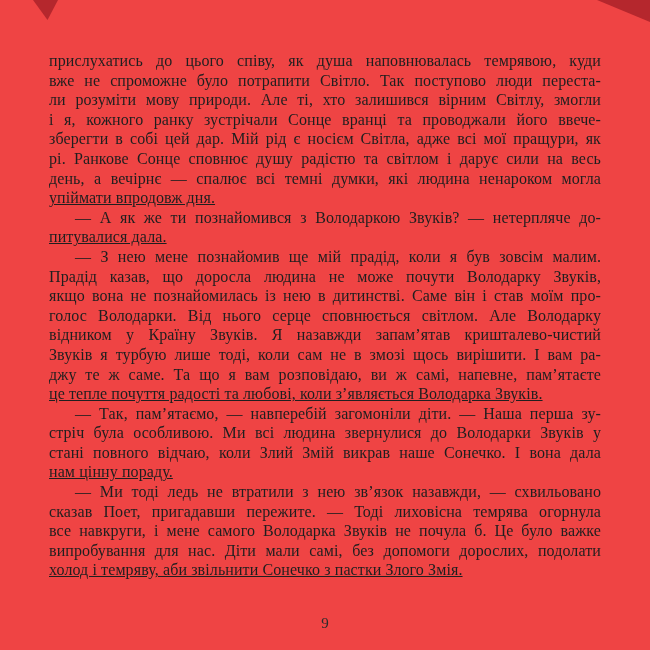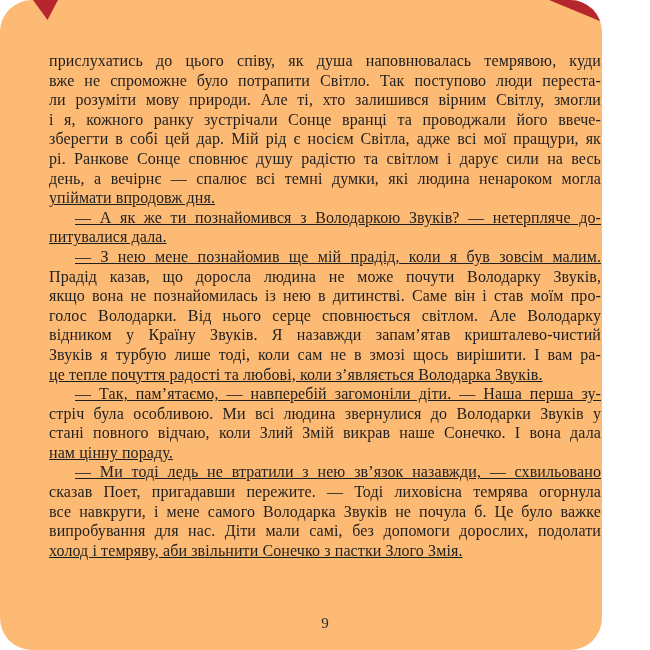--- a/index.html
+++ b/index.html
@@ -2,27 +2,26 @@
 <html lang="uk"><head>
 <meta charset="utf-8">
 <style>
   html, body {
     margin: 0;
     padding: 0;
     background: #ffffff;
   }
   .page {
     position: relative;
-    width: 602px;
+    width: 650px;
     height: 650px;
-    background: #fdba74;
+    background: #ef4444;
     overflow: hidden;
     font-family: "Liberation Serif", "DejaVu Serif", serif;
     color: #1f1f1f;
-    border-radius: 32px;
   }
   .ornament {
     position: absolute;
     top: 0;
   }
   .ornament-left {
     left: 33px;
     width: 25px;
     height: 20px;
     clip-path: polygon(0 0, 100% 0, 58% 100%);
@@ -44,21 +43,20 @@
   }
   .line {
     height: 19.6px;
     overflow: hidden;
     text-align: justify;
     text-align-last: justify;
     white-space: normal;
   }
   .line.indent {
     padding-left: 26px;
-    text-decoration: underline;
   }
   .line.last {
     text-align-last: left;
     text-decoration: underline;
   }
   .page-number {
     position: absolute;
     left: 0;
     top: 615px;
     width: 650px;
@@ -83,20 +81,21 @@
       <div class="line">день, а вечірнє — спалює всі темні думки, які людина ненароком могла</div>
       <div class="line last">упіймати впродовж дня.</div>
       <div class="line indent">— А як же ти познайомився з Володаркою Звуків? — нетерпляче до-</div>
       <div class="line last">питувалися дала.</div>
       <div class="line indent">— З нею мене познайомив ще мій прадід, коли я був зовсім малим.</div>
       <div class="line">Прадід казав, що доросла людина не може почути Володарку Звуків,</div>
       <div class="line">якщо вона не познайомилась із нею в дитинстві. Саме він і став моїм про-</div>
       <div class="line">голос Володарки. Від нього серце сповнюється світлом. Але Володарку</div>
       <div class="line">відником у Країну Звуків. Я назавжди запам’ятав кришталево-чистий</div>
       <div class="line">Звуків я турбую лише тоді, коли сам не в змозі щось вирішити. І вам ра-</div>
+      <div class="line">джу те ж саме. Та що я вам розповідаю, ви ж самі, напевне, пам’ятаєте</div>
       <div class="line last">це тепле почуття радості та любові, коли з’являється Володарка Звуків.</div>
       <div class="line indent">— Так, пам’ятаємо, — навперебій загомоніли діти. — Наша перша зу-</div>
       <div class="line">стріч була особливою. Ми всі людина звернулися до Володарки Звуків у</div>
       <div class="line">стані повного відчаю, коли Злий Змій викрав наше Сонечко. І вона дала</div>
       <div class="line last">нам цінну пораду.</div>
       <div class="line indent">— Ми тоді ледь не втратили з нею зв’язок назавжди, — схвильовано</div>
       <div class="line">сказав Поет, пригадавши пережите. — Тоді лиховісна темрява огорнула</div>
       <div class="line">все навкруги, і мене самого Володарка Звуків не почула б. Це було важке</div>
       <div class="line">випробування для нас. Діти мали самі, без допомоги дорослих, подолати</div>
       <div class="line last">холод і темряву, аби звільнити Сонечко з пастки Злого Змія.</div>

